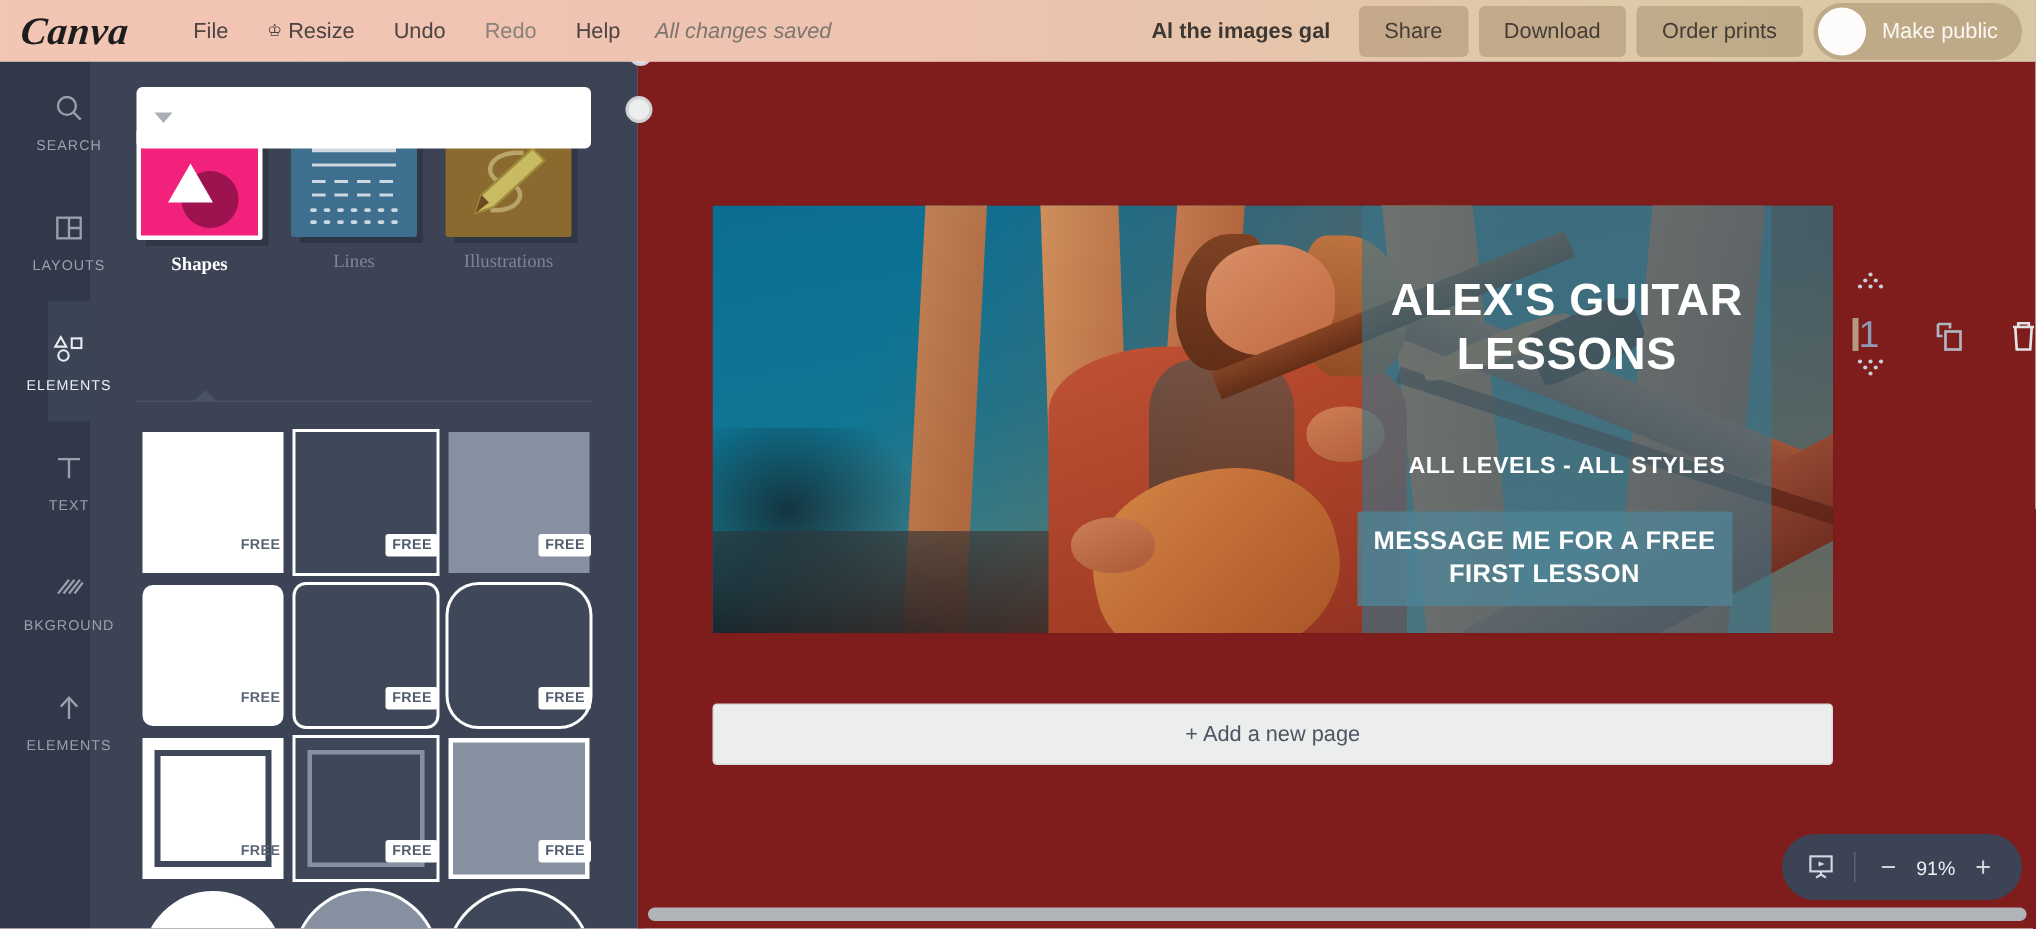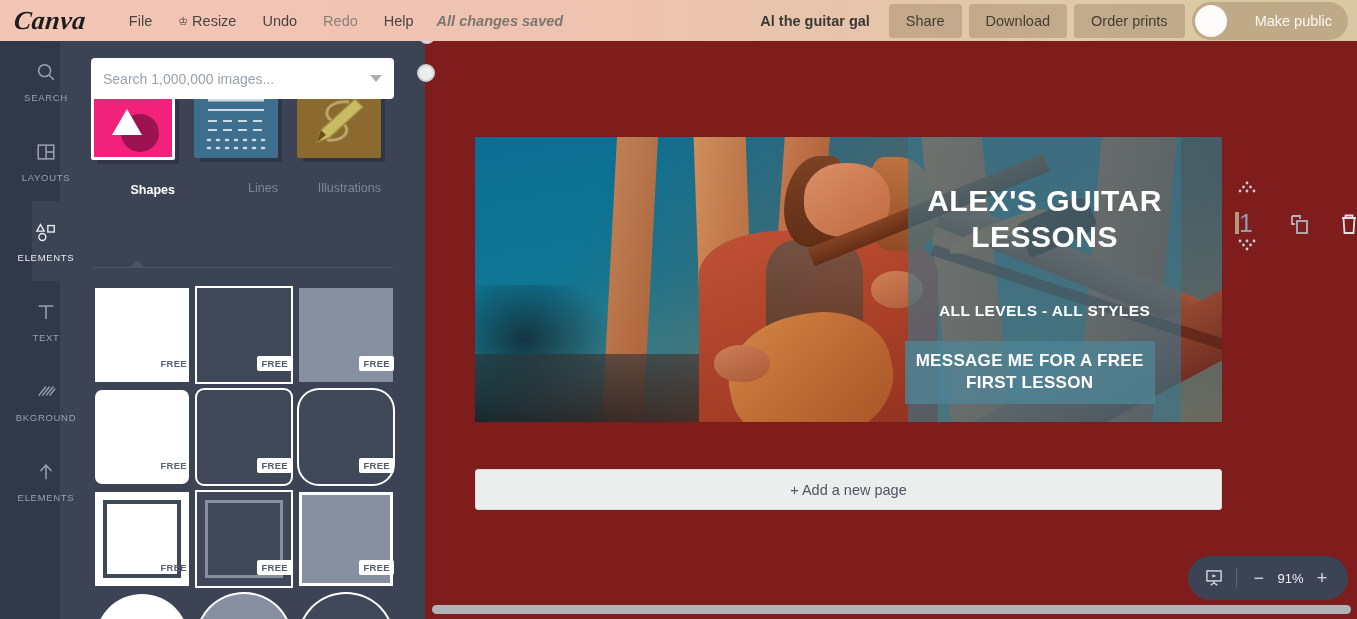--- a/index.html
+++ b/index.html
@@ -23,38 +23,38 @@
     font-size: 26px; color: #1d1d1d;
     margin-left: 14px; letter-spacing: .5px;
     transform: skewX(-6deg);
   }
   .menu-items { display: flex; align-items: flex-start; margin-left: 30px; gap: 0px; }
   .menu-item {
     font-size: 14.5px; color: #4b4441; padding: 6px 13px; cursor: pointer;
     white-space: nowrap;
   }
   .menu-item.dim { color: #8a8179; }
-  .menu-item.saved { font-style: italic; color: #7d766f; padding-left: 10px; font-weight: bold; }
+  .menu-item.saved { font-style: italic; color: #7d766f; padding-left: 10px; }
   .crown { font-size: 11px; margin-right: 4px; position: relative; top: -1px; }
 
   .top-right { margin-left: auto; display: flex; align-items: center; gap: 7px; padding-right: 9px; }
   .doc-title { font-size: 14.5px; font-weight: 700; color: #3d3833; margin-right: 12px; white-space: nowrap; }
   .tbtn {
     background: rgba(150,124,92,0.40);
     color: #443d35; font-size: 14.5px;
     border: none; border-radius: 4px;
     padding: 9px 17px; cursor: pointer; white-space: nowrap; text-align: right;
   }
   .toggle-wrap {
     display: flex; align-items: center;
     background: rgba(150,124,92,0.40);
     border-radius: 19px; padding: 3px 16px 3px 3px; cursor: pointer;
   }
   .knob { width: 32px; height: 32px; border-radius: 50%; background: #fdfcfa; }
-  .toggle-label { font-size: 14.5px; color: #fbf7f2; margin-left: 28px; white-space: nowrap; }
+  .toggle-label { font-size: 14.5px; color: #fbf7f2; margin-left: 11px; white-space: nowrap; }
 
   
   .rail {
     position: absolute; left: 0; top: 41px; width: 60px; height: 578px;
     background: #30384a; z-index: 30; padding-left: 32px;
   }
   .rail-item {
     height: 80px; display: flex; flex-direction: column;
     align-items: center; justify-content: center; cursor: pointer; position: relative;
   }
@@ -84,21 +84,21 @@
   .caret { width: 0; height: 0; border-left: 6px solid transparent; border-right: 6px solid transparent; border-top: 7px solid #a9aeb6; cursor: pointer; }
 
   .cat-row { position: absolute; left: 31px; top: 45px; width: 303px; display: flex; gap: 8px; }
   .cat { width: 95px; cursor: pointer; }
   .cat-thumb {
     width: 84px; height: 72px; border-radius: 2px; position: relative;
     box-shadow: 5px 5px 0 -1px rgba(0,0,0,0.18);
     overflow: hidden;
   }
   .cat.sel .cat-thumb { border: 3px solid #fff; width: 84px; height: 74px; }
-  .cat-lbl { font-size: 12.5px; text-align: right; margin-top: 23px; color: #7e8595; width: 84px; }
+  .cat-lbl { font-size: 12.5px; text-align: center; margin-top: 9px; color: #7e8595; width: 84px; font-family: Liberation Serif, serif; }
   .cat.sel .cat-lbl { color: #fff; font-weight: 600; }
   .sep { position: absolute; left: 31px; top: 226px; width: 303px; height: 1px; background: #4a5364; }
   .sep::after {
     content: ""; position: absolute; left: 38px; top: -7px;
     width: 0; height: 0; border-left: 8px solid transparent; border-right: 8px solid transparent; border-bottom: 8px solid #4a5364;
   }
 
   .grid { position: absolute; left: 31px; top: 243px; width: 316px; display: flex; flex-wrap: wrap; gap: 0; }
   .cell {
     width: 102px; height: 102px; margin-right: 0; margin-bottom: 0;
@@ -216,21 +216,21 @@
       <div class="menu-item">
         <span class="crown">♔</span><span>Resize</span>
       </div>
       <div class="menu-item">Undo</div>
       <div class="menu-item dim">Redo</div>
       <div class="menu-item">Help</div>
       <div class="menu-item saved">All changes saved</div>
     </div>
 
     <div class="top-right">
-      <div class="doc-title">Al the guitar gal</div>
+      <div class="doc-title">Al the images gal</div>
       <button class="tbtn">Share</button>
       <button class="tbtn">Download</button>
       <button class="tbtn">Order prints</button>
       <div class="toggle-wrap">
         <div class="knob"></div>
         <div class="toggle-label">Make public</div>
       </div>
     </div>
   </div>
 
@@ -387,21 +387,20 @@
       <div class="cell">
         <div class="shape" style="background:#8690a1;border-radius:50%;box-shadow:0 0 0 2px #fff;"></div>
       </div>
       <div class="cell">
         <div class="shape" style="background:#3f4859;border-radius:50%;box-shadow:0 0 0 2px #fff;"></div>
       </div>
     </div>
 
     <div class="search-wrap">
       <div class="search-box">
-        <input class="search-input" placeholder="Search 1,000,000 images..." style="">
         <span class="caret"></span>
       </div>
     </div>
   </div>
 
   <div class="vedge"></div>
   <div class="peek">
     <div class="pk" style="top:0;width:16px;height:16px;"></div>
     <div class="pk" style="top:36px;width:18px;height:18px;"></div>
   </div>

